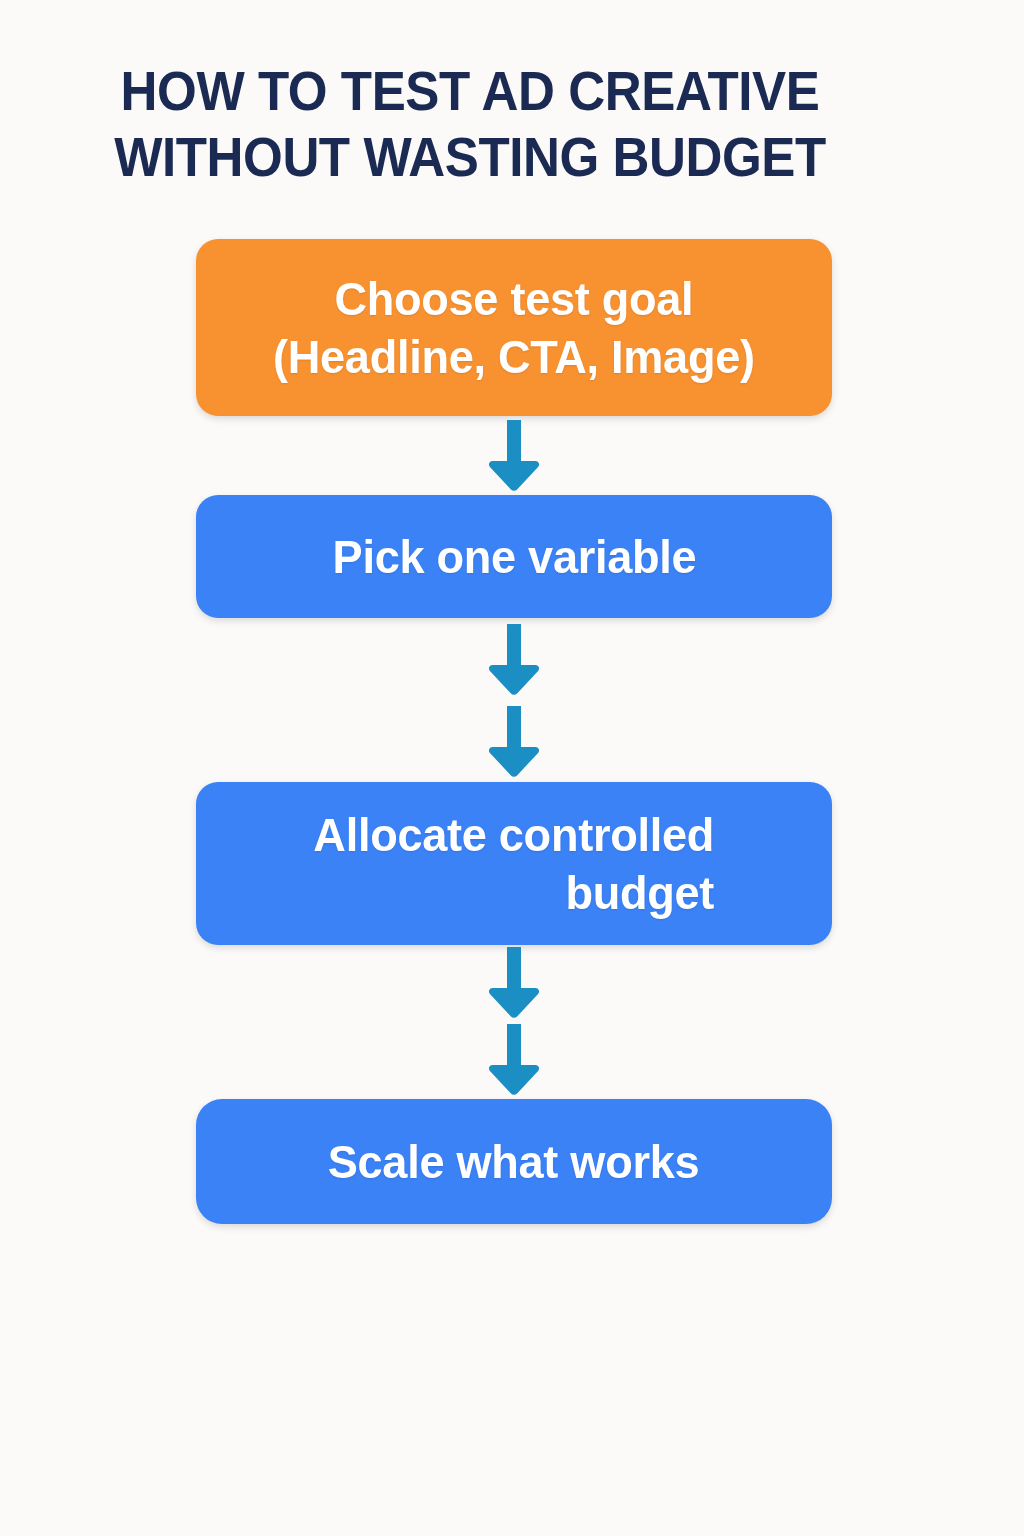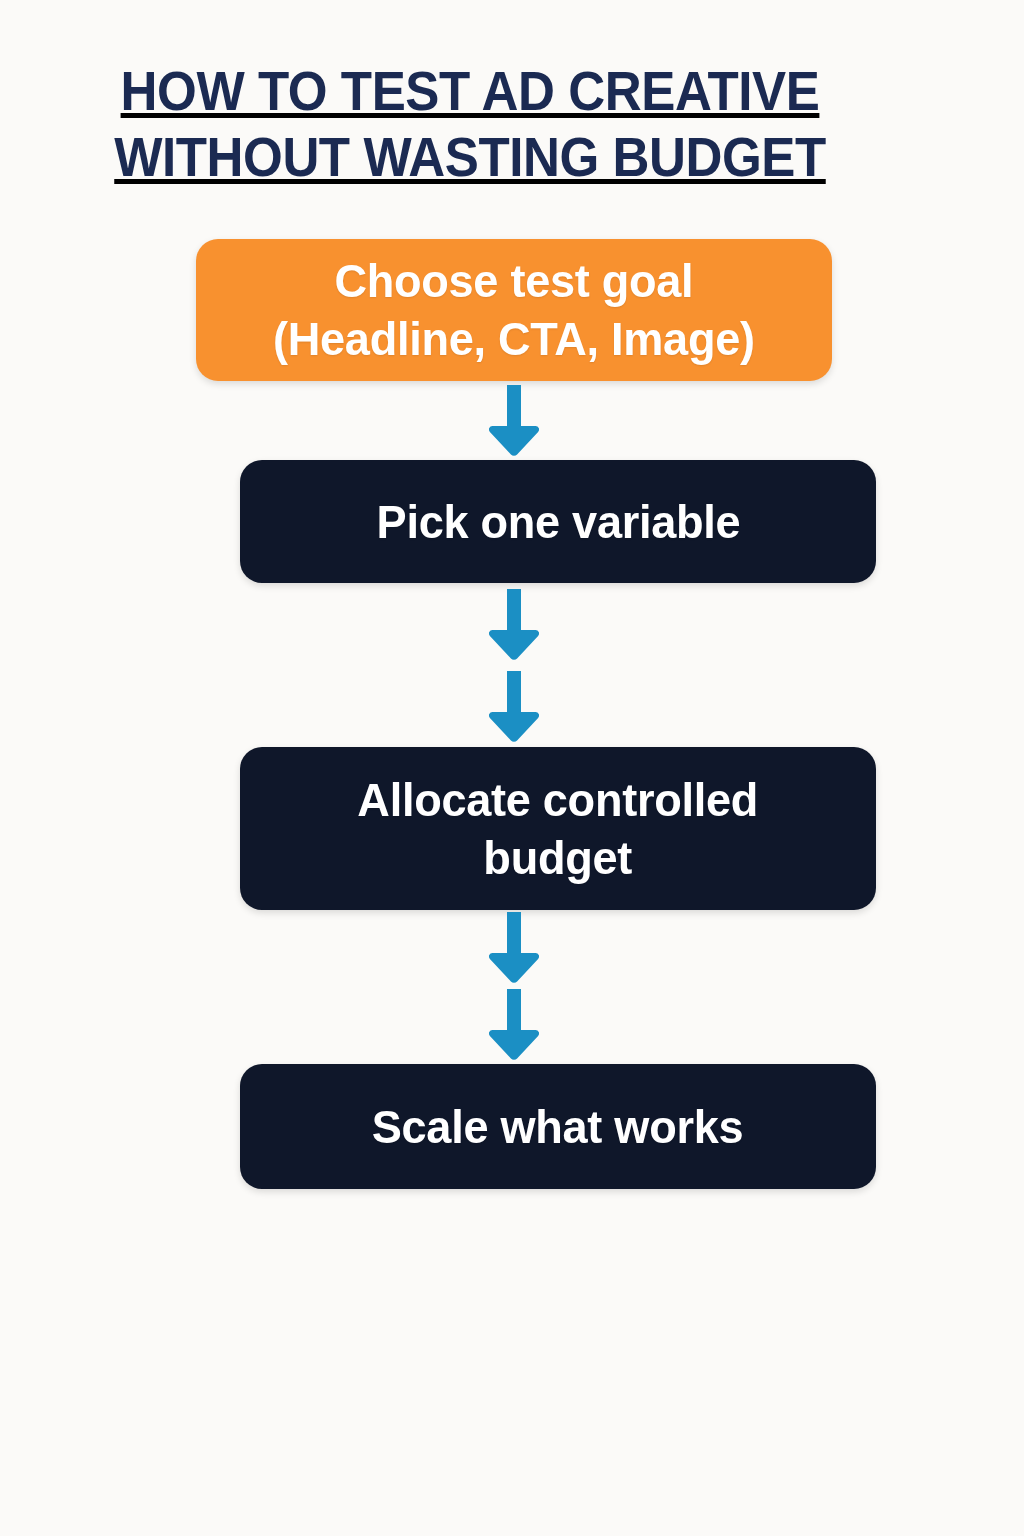--- a/index.html
+++ b/index.html
@@ -22,21 +22,20 @@
     box-sizing: border-box;
   }
 
   
   .title-block {
     position: absolute;
     top: 58px;
     left: 0;
     width: 940px;
     text-align: center;
-    text-decoration: underline;
   }
   .title-line {
     display: block;
     color: #1b2a52;
     font-family: "Liberation Sans Narrow", "Liberation Sans", "DejaVu Sans", sans-serif;
     font-weight: 700;
     font-size: 55px;
     line-height: 66px;
     letter-spacing: -0.5px;
     transform: scaleX(0.93);
@@ -56,26 +55,26 @@
     box-sizing: border-box;
     width: 636px;
     border-radius: 22px;
     display: flex;
     align-items: center;
     justify-content: center;
     text-align: center;
     box-shadow: 0 3px 7px rgba(0, 0, 0, 0.13);
   }
   .step-box.orange { background: #f8912f; }
-  .step-box.purple { background: #0f172a; margin-left: 44px; }
+  .step-box.purple { background: #3b82f6; }
 
   .step-box.h1 { height: 123px; }
-  .step-box.h2 { height: 142px; }
-  .step-box.h2b { height: 163px; }
-  .step-box.h1b { height: 125px; }
+  .step-box.h2 { height: 177px; }
+  .step-box.h2b { height: 163px; text-align: right; }
+  .step-box.h1b { height: 125px; border-radius: 26px; }
 
   .step-label {
     color: #ffffff;
     font-family: "Liberation Sans Narrow", "Liberation Sans", "DejaVu Sans", sans-serif;
     font-weight: 700;
     font-size: 47px;
     line-height: 58px;
     letter-spacing: -0.3px;
     padding: 0 22px;
     transform: scaleX(0.96);

